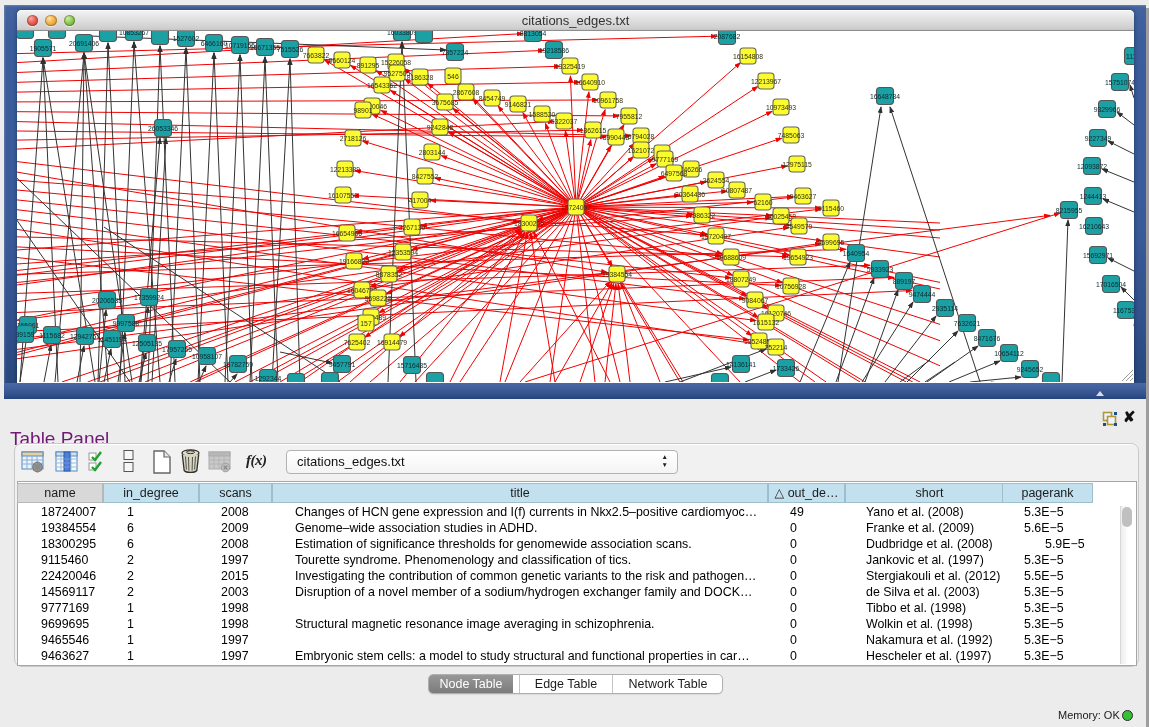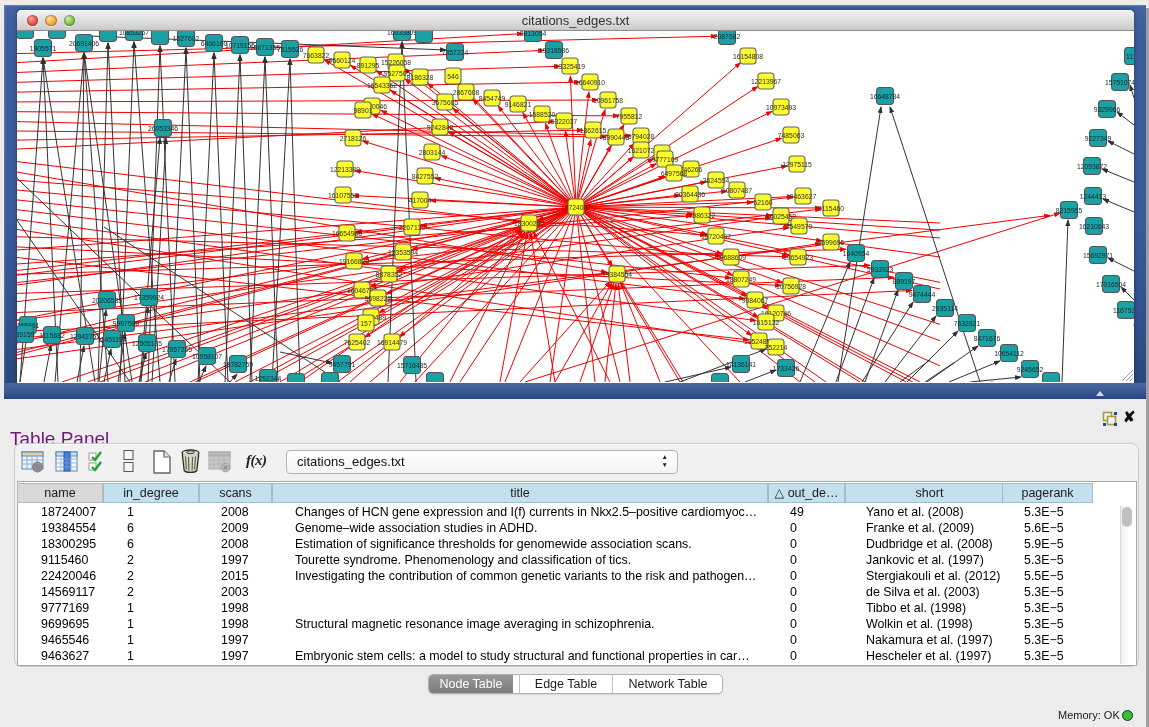--- a/index.html
+++ b/index.html
@@ -636,21 +636,21 @@
     <span style="left:849px">Franke et al. (2009)</span>
 <span style="left:1007px">5.6E−5</span>
   </div>
 <div class="trow" style="top:536px">
 <span style="left:24px">18300295</span>
     <span style="left:110px">6</span>
 <span style="left:204px">2008</span>
     <span style="left:278px">Estimation of significance thresholds for genomewide association scans.</span>
 <span style="left:773px">0</span>
     <span style="left:849px">Dudbridge et al. (2008)</span>
-<span style="left:1007px">5.9E−5</span>
+<span style="left:1028px">5.9E−5</span>
   </div>
 <div class="trow" style="top:552px">
 <span style="left:24px">9115460</span>
     <span style="left:110px">2</span>
 <span style="left:204px">1997</span>
     <span style="left:278px">Tourette syndrome. Phenomenology and classification of tics.</span>
 <span style="left:773px">0</span>
     <span style="left:849px">Jankovic et al. (1997)</span>
 <span style="left:1007px">5.3E−5</span>
   </div>
@@ -660,20 +660,21 @@
 <span style="left:204px">2015</span>
     <span style="left:278px">Investigating the contribution of common genetic variants to the risk and pathogen…</span>
 <span style="left:773px">0</span>
     <span style="left:849px">Stergiakouli et al. (2012)</span>
 <span style="left:1007px">5.5E−5</span>
   </div>
 <div class="trow" style="top:584px">
 <span style="left:24px">14569117</span>
     <span style="left:110px">2</span>
 <span style="left:204px">2003</span>
+    <span style="left:278px">Disruption of a novel member of a sodium/hydrogen exchanger family and DOCK…</span>
 <span style="left:773px">0</span>
     <span style="left:849px">de Silva et al. (2003)</span>
 <span style="left:1007px">5.3E−5</span>
   </div>
 <div class="trow" style="top:600px">
 <span style="left:24px">9777169</span>
     <span style="left:110px">1</span>
 <span style="left:204px">1998</span>
 <span style="left:773px">0</span>
     <span style="left:849px">Tibbo et al. (1998)</span>
@@ -686,21 +687,21 @@
     <span style="left:278px">Structural magnetic resonance image averaging in schizophrenia.</span>
 <span style="left:773px">0</span>
     <span style="left:849px">Wolkin et al. (1998)</span>
 <span style="left:1007px">5.3E−5</span>
   </div>
 <div class="trow" style="top:632px">
 <span style="left:24px">9465546</span>
     <span style="left:110px">1</span>
 <span style="left:204px">1997</span>
 <span style="left:773px">0</span>
-    <span style="left:849px">Nakamura et al. (1997)</span>
+    <span style="left:849px">Nakamura et al. (1992)</span>
 <span style="left:1007px">5.3E−5</span>
   </div>
 <div class="trow" style="top:648px">
 <span style="left:24px">9463627</span>
     <span style="left:110px">1</span>
 <span style="left:204px">1997</span>
     <span style="left:278px">Embryonic stem cells: a model to study structural and functional properties in car…</span>
 <span style="left:773px">0</span>
     <span style="left:849px">Hescheler et al. (1997)</span>
 <span style="left:1007px">5.3E−5</span>

